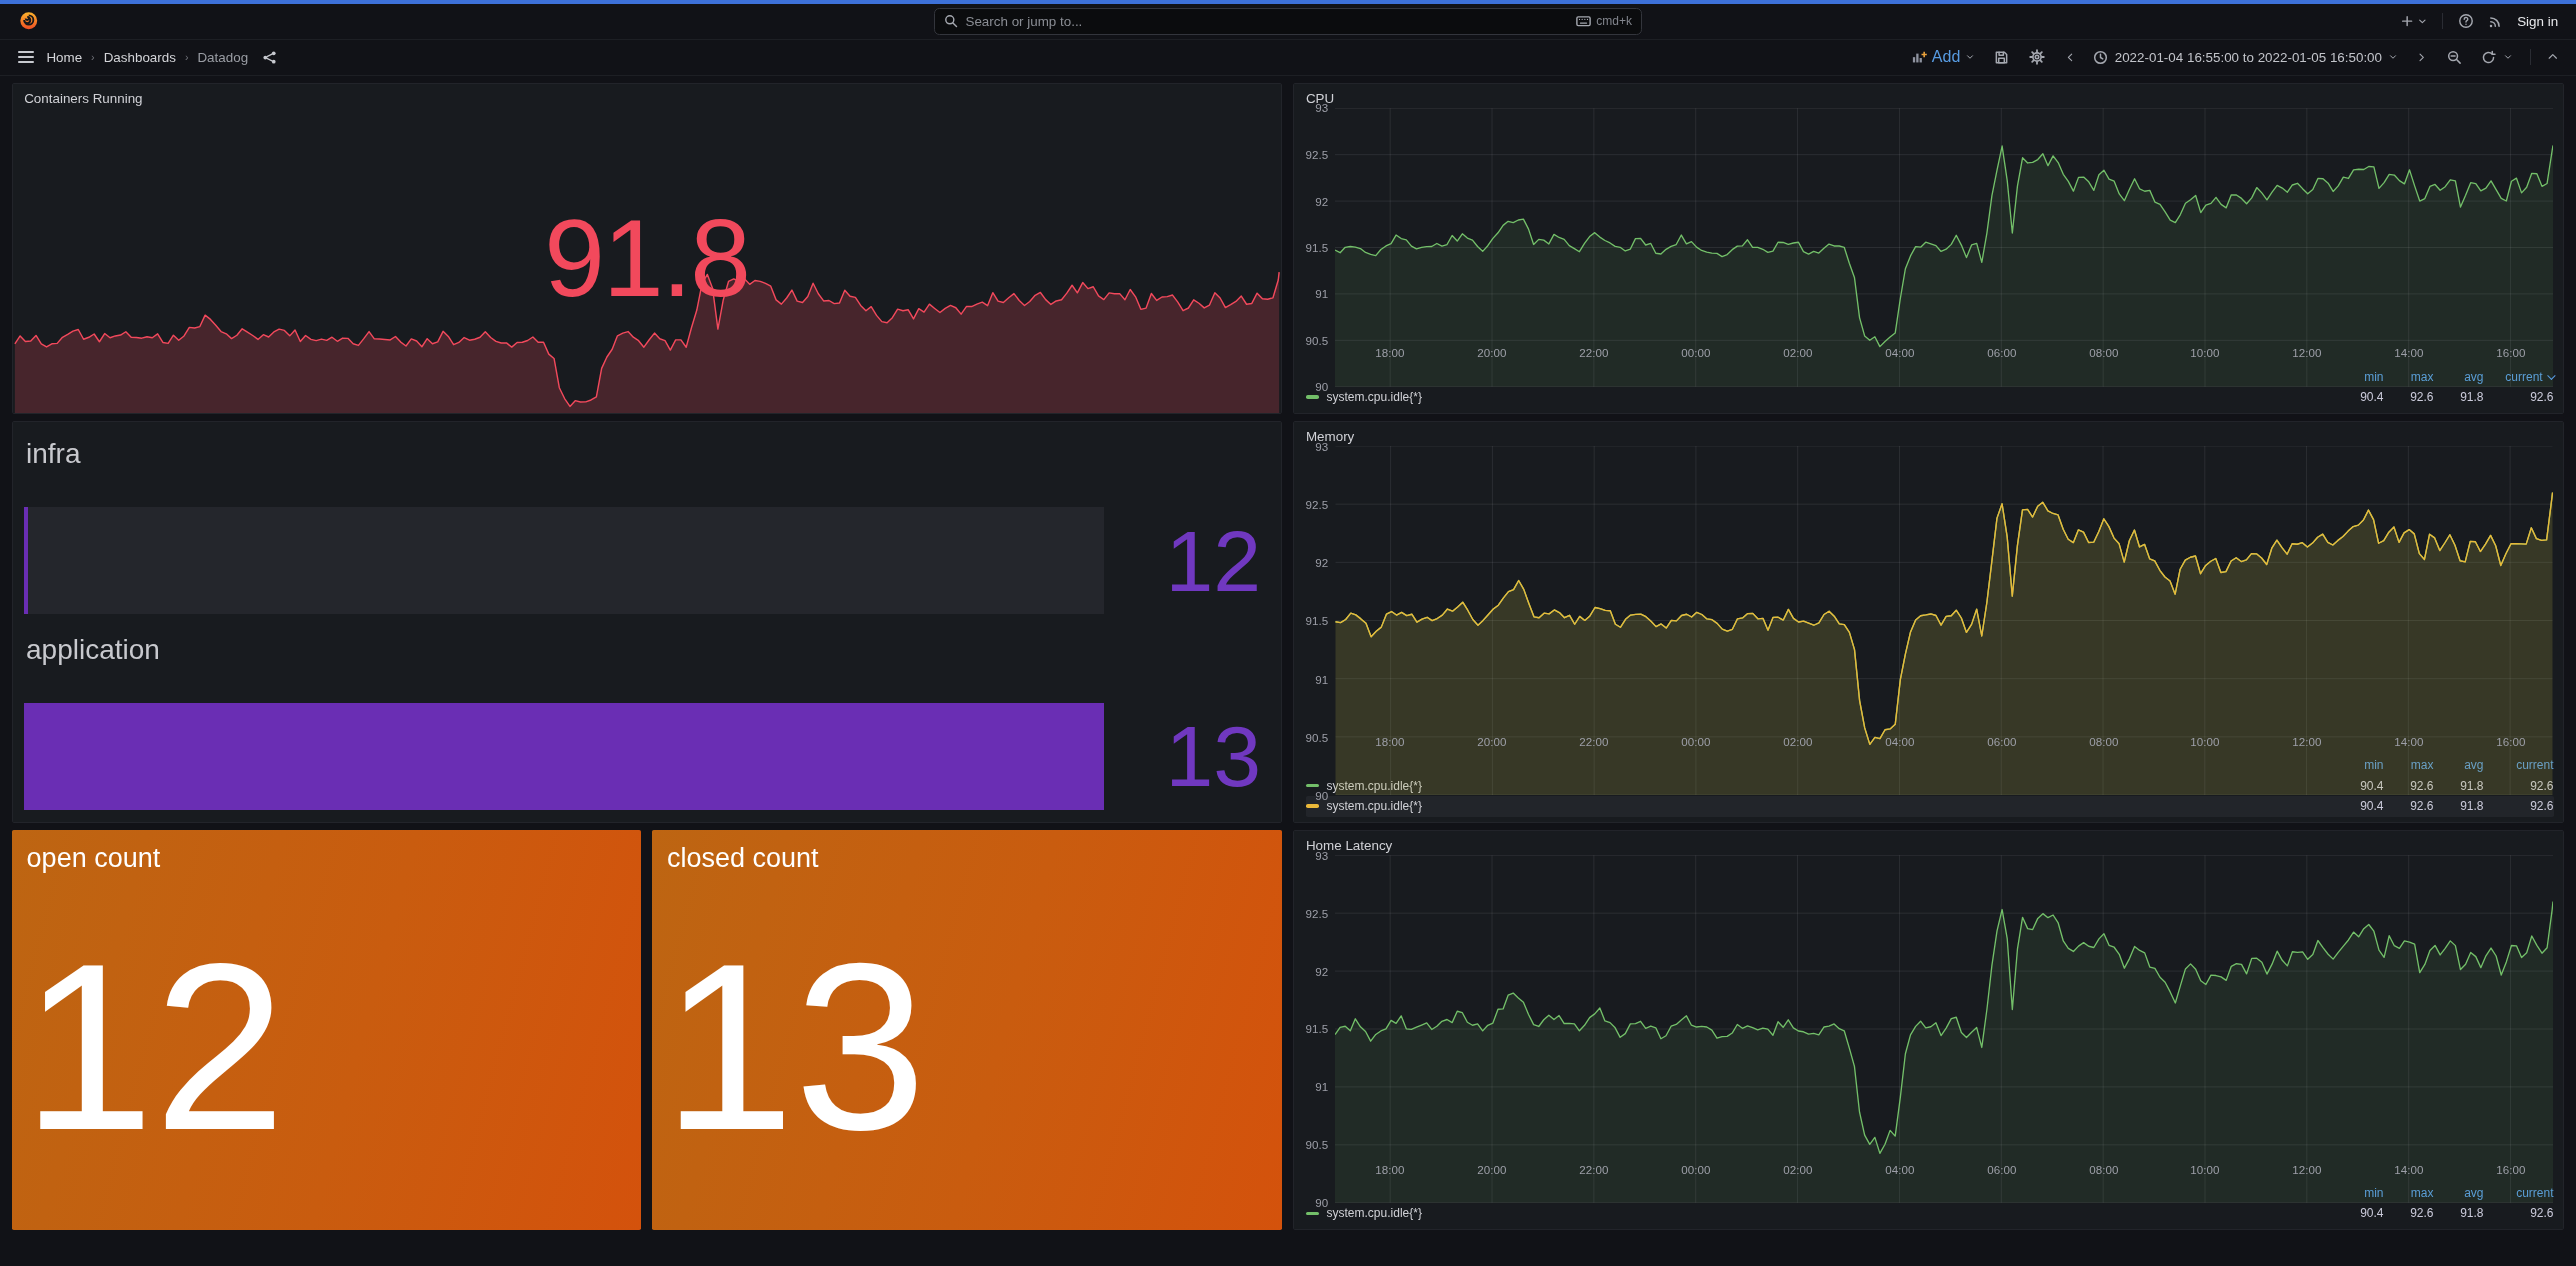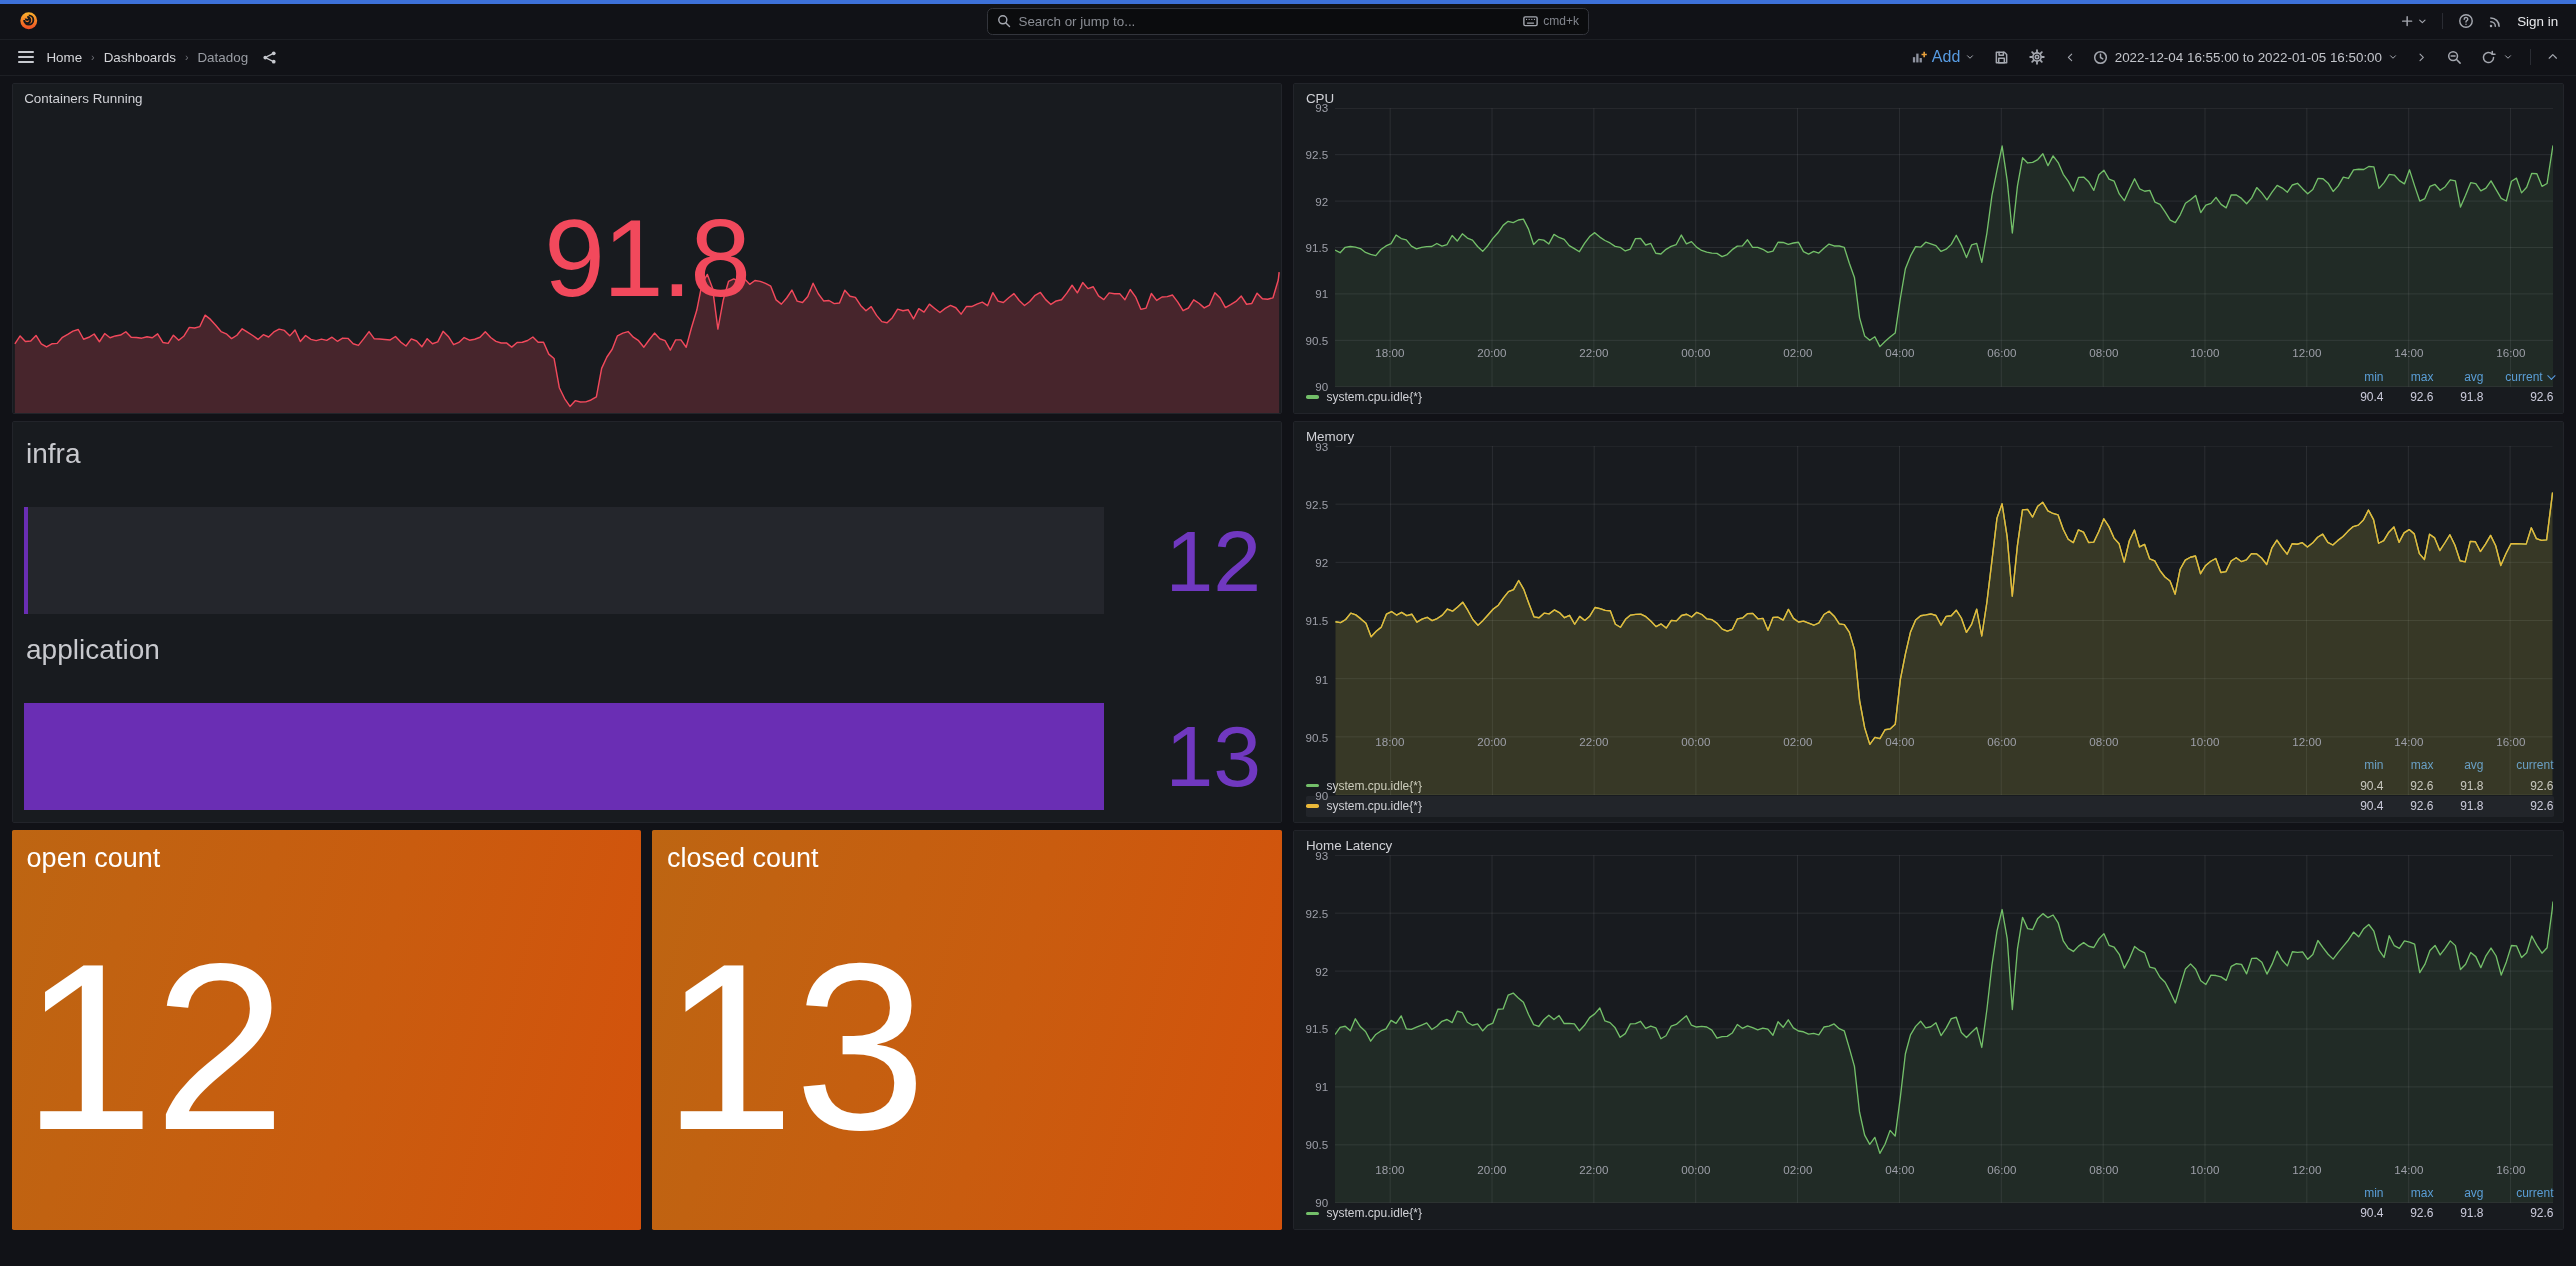--- a/index.html
+++ b/index.html
@@ -4,21 +4,21 @@
 <style>
   * { margin:0; padding:0; box-sizing:border-box; }
   html,body { width:2576px; height:1267px; overflow:hidden; background:#111217;
     font-family:"Liberation Sans", sans-serif; color:#CCCCDC; }
 
   
   .blue-strip { height:3.6px; background:#3D71D9; }
   .topnav { height:36px; display:flex; align-items:center; padding:0 12.5px;
     background:#111217; border-bottom:0.9px solid #1d1f24; position:relative; }
   .logo { width:21.5px; height:21.5px; margin-left:5.4px; }
-  .searchbox { position:absolute; left:50%; transform:translateX(-50%); width:602px; height:27px;
+  .searchbox { position:absolute; left:50%; transform:translateX(-50%); width:708px; height:27px;
     background:#0b0c0e; border:0.9px solid #33353c; border-radius:5.4px;
     display:flex; align-items:center; padding:0 9px; gap:7.2px; cursor:text; }
   .searchbox .ph { color:#8a8d94; font-size:13.4px; flex:1; }
   .shortcut { display:flex; align-items:center; gap:5.4px; color:#82858d; font-size:12px; }
   .nav-right { margin-left:auto; display:flex; align-items:center; gap:14.3px; }
   .navbtn { display:flex; align-items:center; gap:3.6px; color:#a5a8b0; cursor:pointer; }
   .vdiv { width:0.9px; height:16px; background:#2a2c33; }
   .signin { color:#e8e9ec; font-size:13.4px; font-weight:500; cursor:pointer; margin-right:5.4px; }
 
   .toolbar { height:36px; display:flex; align-items:center; padding:0 10.7px;
@@ -197,21 +197,21 @@
     <span class="tbtn">
       <svg class="icon" width="10.7" height="10.7" viewBox="0 0 16 16">
           <path d="M10 3l-5 5 5 5"></path>
         </svg>
     </span>
     <span class="timebtn">
       <svg class="icon" width="15" height="15" viewBox="0 0 16 16">
         <circle cx="8" cy="8" r="6.2"></circle>
           <path d="M8 4.6V8l2.4 1.5"></path>
       </svg>
-      <span>2022-12-04 16:55:00 to 2022-01-05 16:50:00</span>
+      <span>2022-01-04 16:55:00 to 2022-01-05 16:50:00</span>
       <svg class="icon" width="10" height="10" viewBox="0 0 16 16">
           <path d="M4 6l4 4 4-4"></path>
         </svg>
     </span>
     <span class="tbtn">
       <svg class="icon" width="10.7" height="10.7" viewBox="0 0 16 16">
           <path d="M6 3l5 5-5 5"></path>
         </svg>
     </span>
     <span class="tbtn">

